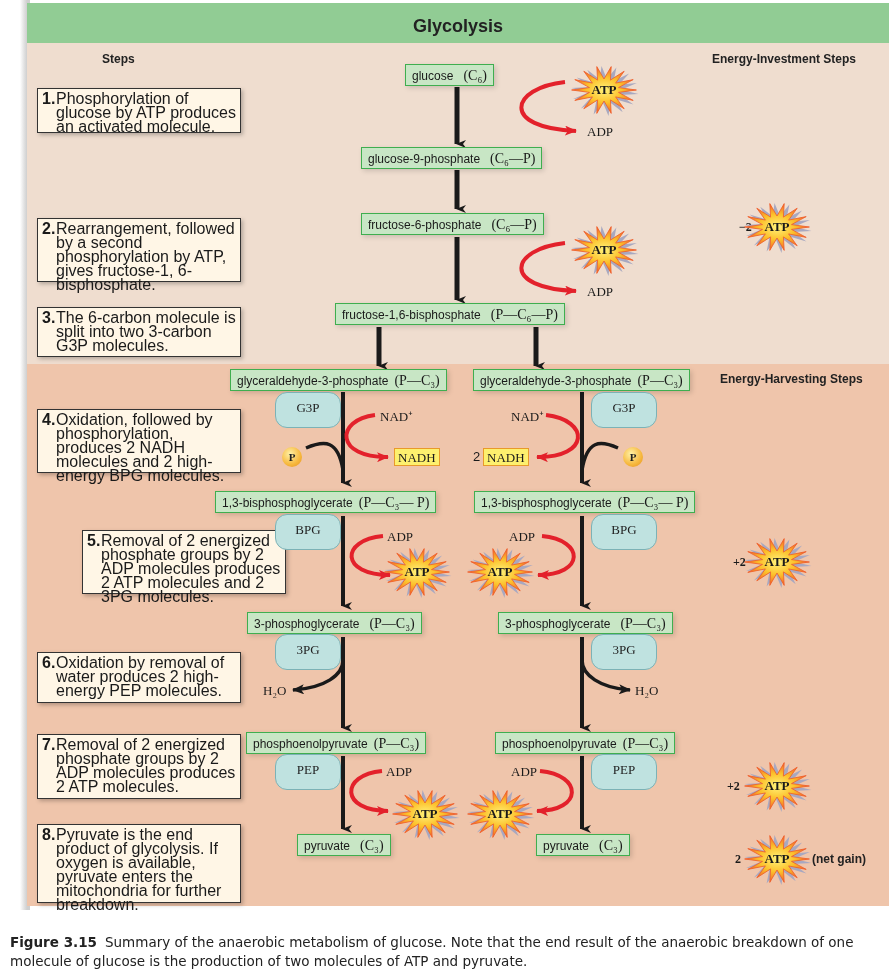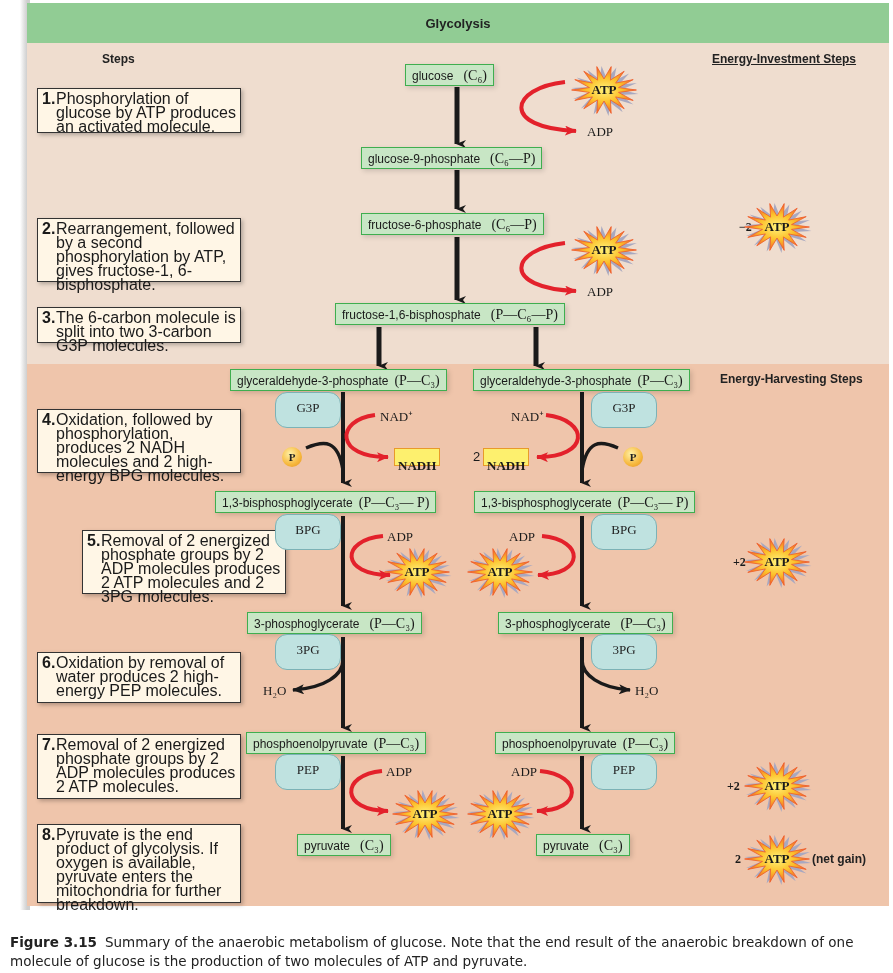--- a/index.html
+++ b/index.html
@@ -1,33 +1,33 @@
 <!DOCTYPE html>
 <html><head>
 <meta charset="utf-8">
 <style>
   html, body { margin: 0; padding: 0; background: #ffffff; }
   body { width: 893px; height: 973px; position: relative; overflow: hidden; font-family: "Liberation Sans", sans-serif; }
   .frame { position: absolute; left: 0; top: 0; width: 30px; height: 910px; background: linear-gradient(to right, #ffffff 0px, #ffffff 20px, #e2e2e2 24px, #cfcfcf 27px); }
   .panel { position: absolute; left: 27px; top: 3px; width: 862px; height: 903px; }
   .hdr { position: absolute; left: 0; top: 0; width: 862px; height: 40px; background: #91cc94; }
-  .hdr-title { position: absolute; left: 0; top: 13px; width: 100%; text-align: center; font-weight: bold; font-size: 13px; color: #222; }
+  .hdr-title { position: absolute; left: 0; top: 13px; width: 100%; text-align: center; font-weight: bold; font-size: 18px; color: #222; }
   .inv { position: absolute; left: 0; top: 40px; width: 862px; height: 321px; background: #efddcf; }
   .harv { position: absolute; left: 0; top: 361px; width: 862px; height: 542px; background: #efc5ab; }
   .steps-title { position: absolute; left: 102px; top: 52px; font-weight: bold; font-size: 12px; color: #222; }
-  .eis-title { position: absolute; left: 712px; top: 52px; font-weight: bold; font-size: 12px; color: #222; text-decoration: underline; }
+  .eis-title { position: absolute; left: 712px; top: 52px; font-weight: bold; font-size: 12px; color: #222; }
   .ehs-title { position: absolute; left: 720px; top: 372px; font-weight: bold; font-size: 12px; color: #222; }
   .step { position: absolute; left: 37px; width: 204px; background: #fff6e6; border: 1px solid #333; box-shadow: 2px 2px 4px rgba(0,0,0,0.25); font-size: 16px; line-height: 14px; color: #1a1a1a; padding: 3px 4px 4px 4px; box-sizing: border-box; }
   .step .num { font-weight: bold; display: inline-block; width: 14px; }
   .step .txt { display: inline-block; vertical-align: top; width: 180px; }
   .mol { position: absolute; background: #c8e6c5; border: 1.5px solid #3fae4f; font-size: 12px; color: #1a1a1a; height: 22px; line-height: 21px; padding: 0 6px; box-sizing: border-box; white-space: nowrap; box-shadow: 2px 2px 5px rgba(0,0,0,0.15); }
   .mol .f { font-family: "Liberation Serif", serif; font-size: 14px; margin-left: 10px; }
   .abbr { position: absolute; width: 66px; height: 36px; background: #bfe2e0; border: 1.5px solid #7cb2b6; border-radius: 12px; font-family: "Liberation Serif", serif; font-size: 13px; text-align: center; line-height: 30px; color: #222; box-sizing: border-box; }
   .lbl { position: absolute; font-family: "Liberation Serif", serif; font-size: 13px; color: #1a1a1a; white-space: nowrap; }
-  .nadh { position: absolute; background: #fdf06e; border: 1.5px solid #e89a2a; font-family: "Liberation Serif", serif; font-weight: bold; font-size: 13px; padding: 8px 3px; height: 18px; line-height: 17px; color: #1a1a1a; box-sizing: border-box; }
+  .nadh { position: absolute; background: #fdf06e; border: 1.5px solid #e89a2a; font-family: "Liberation Serif", serif; font-weight: normal; font-size: 13px; padding: 0 3px; height: 18px; line-height: 17px; color: #1a1a1a; box-sizing: border-box; }
   .pball { position: absolute; width: 20px; height: 20px; border-radius: 50%; background: radial-gradient(circle at 40% 35%, #fff2a8, #f6b73c 60%, #e38e1d); font-family: "Liberation Serif", serif; font-weight: bold; font-size: 11px; text-align: center; line-height: 20px; color: #222; }
   .atp { position: absolute; width: 70px; height: 52px; }
   .atp svg { position: absolute; left: 0; top: 0; }
   .atp span { position: absolute; left: 0; top: 0; width: 100%; height: 100%; text-align: center; line-height: 52px; font-family: "Liberation Serif", serif; font-weight: bold; font-size: 13px; color: #1a1a1a; }
   .count { position: absolute; font-family: "Liberation Serif", serif; font-weight: bold; font-size: 12px; color: #1a1a1a; }
   .netgain { position: absolute; font-weight: bold; font-size: 12px; color: #222; }
   svg.arrows { position: absolute; left: 0; top: 0; }
   .caption { position: absolute; left: 10px; top: 933px; width: 880px; font-family: "DejaVu Sans", sans-serif; font-size: 13.5px; line-height: 19px; color: #222; }
   .caption .fig { font-weight: bold; margin-right: 8px; }
 </style>
@@ -43,21 +43,21 @@
   <div class="inv"></div>
   <div class="harv"></div>
 </div>
 
 <div class="steps-title">Steps</div>
 <div class="eis-title">Energy-Investment Steps</div>
 <div class="ehs-title">Energy-Harvesting Steps</div>
 
 <div class="step" style="top:88px;height:45px;"><span class="num">1.</span><span class="txt">Phosphorylation of glucose by ATP produces an activated molecule.</span></div>
 <div class="step" style="top:218px;height:64px;"><span class="num">2.</span><span class="txt">Rearrangement, followed by a second phosphorylation by ATP, gives fructose-1, 6-bisphosphate.</span></div>
-<div class="step" style="top:307px;height:36px;"><span class="num">3.</span><span class="txt">The 6-carbon molecule is split into two 3-carbon G3P molecules.</span></div>
+<div class="step" style="top:307px;height:50px;"><span class="num">3.</span><span class="txt">The 6-carbon molecule is split into two 3-carbon G3P molecules.</span></div>
 <div class="step" style="top:409px;height:64px;"><span class="num">4.</span><span class="txt">Oxidation, followed by phosphorylation, produces 2 NADH molecules and 2 high-energy BPG molecules.</span></div>
 <div class="step" style="top:530px;height:64px;margin-left:45px;"><span class="num">5.</span><span class="txt">Removal of 2 energized phosphate groups by 2 ADP molecules produces 2 ATP molecules and 2 3PG molecules.</span></div>
 <div class="step" style="top:652px;height:51px;"><span class="num">6.</span><span class="txt">Oxidation by removal of water produces 2 high-energy PEP molecules.</span></div>
 <div class="step" style="top:734px;height:65px;"><span class="num">7.</span><span class="txt">Removal of 2 energized phosphate groups by 2 ADP molecules produces 2 ATP molecules.</span></div>
 <div class="step" style="top:824px;height:79px;"><span class="num">8.</span><span class="txt">Pyruvate is the end product of glycolysis. If oxygen is available, pyruvate enters the mitochondria for further breakdown.</span></div>
 
 <svg class="arrows" width="893" height="973">
   <defs>
     <marker id="blk" markerWidth="8" markerHeight="10" refX="4" refY="9" orient="auto" markerUnits="userSpaceOnUse">
       <path d="M0,0 L4,10 L8,0 L4,3 Z" fill="#1a1a1a"></path>

